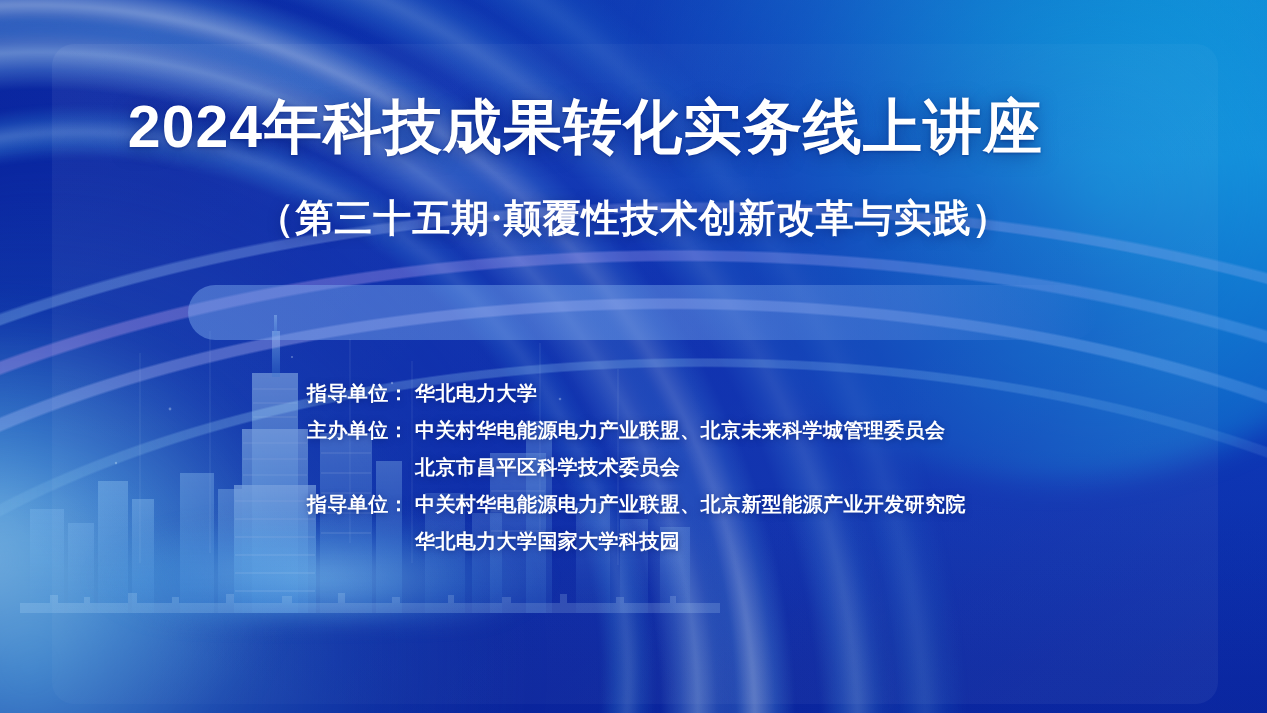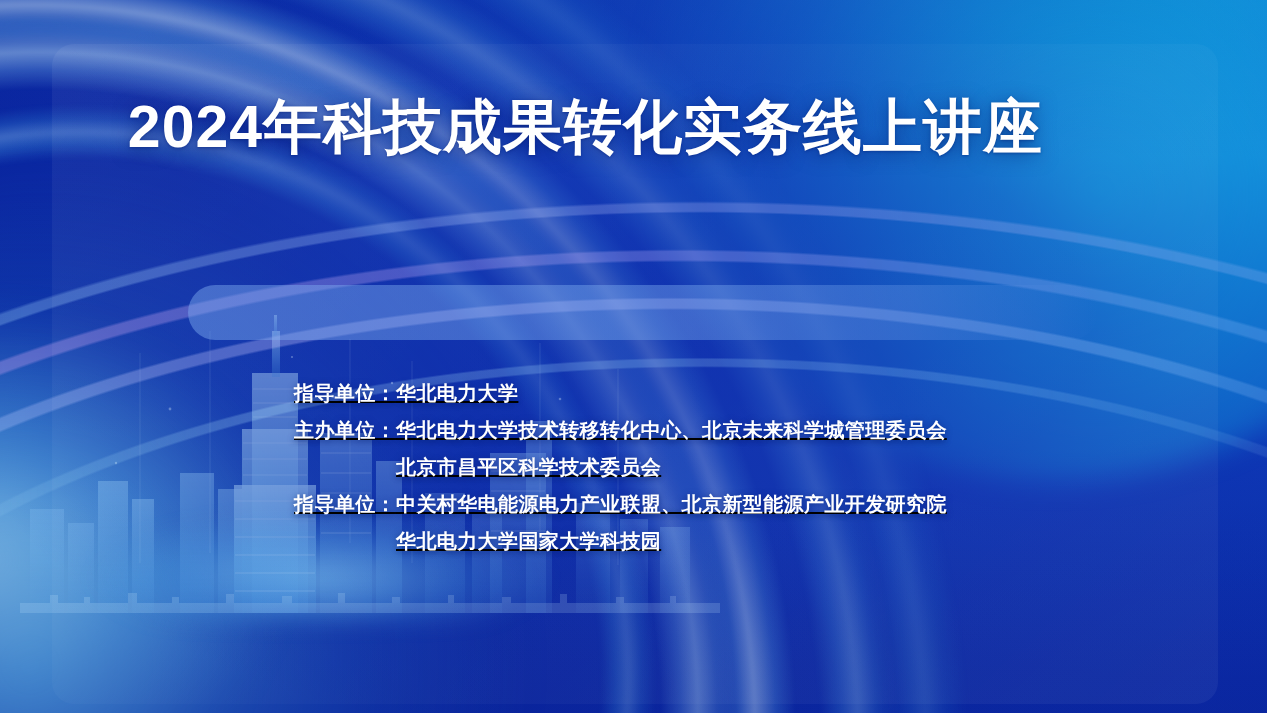--- a/index.html
+++ b/index.html
@@ -216,36 +216,37 @@
     position:absolute;left:188px;top:285px;width:910px;height:55px;
     display:flex;align-items:center;justify-content:center;
     font-size:33px;font-weight:bold;color:#ffffff;
     letter-spacing:.5px;
     white-space:nowrap;
     text-shadow:0 2px 8px rgba(4,26,110,.55);
   }
 
   
   .orgs{
-    position:absolute;left:0;top:380px;width:1026px;text-decoration:underline;
+    position:absolute;left:13px;top:380px;width:1026px;
   }
   .org-row{
     display:flex;
     align-items:baseline;
     height:37px;
   }
   .org-label{
     width:396px;
     text-align:right;
     font-size:20px;font-weight:bold;color:#ffffff;
     letter-spacing:.4px;
     white-space:nowrap;
     text-shadow:0 1px 6px rgba(4,26,110,.6);
   }
   .org-value{
+    margin-left:6px;
     font-size:20px;font-weight:bold;color:#ffffff;
     letter-spacing:.4px;
     white-space:nowrap;
     text-shadow:0 1px 6px rgba(4,26,110,.6);
   }
   .org-row.thin .org-label,
   .org-row.thin .org-value{
     font-weight:normal;
   }
   .org-row.gap{margin-top:12px;}
@@ -384,31 +385,32 @@
     <div class="ribbon rb1"></div>
     <div class="ribbon rb4"></div>
 
     <div class="panel-frame"></div>
   </div>
 
   <div class="content">
 
     <div class="title">2024年科技成果转化实务线上讲座</div>
 
+    <div class="subtitle">（第三十五期·颠覆性技术创新改革与实践）</div>
 
     <div class="time-pill"></div>
 
     <div class="orgs" id="orgs">
         <div class="org-row">
           <div class="org-label">指导单位：</div>
           <div class="org-value">华北电力大学</div>
         </div>
         <div class="org-row">
           <div class="org-label">主办单位：</div>
-          <div class="org-value">华北电力大学技术转移转化中心、北京未来科学城管理委员会</div>
+          <div class="org-value">中关村华电能源电力产业联盟、北京未来科学城管理委员会</div>
         </div>
         <div class="org-row">
           <div class="org-label"></div>
           <div class="org-value">北京市昌平区科学技术委员会</div>
         </div>
         <div class="org-row">
           <div class="org-label">指导单位：</div>
           <div class="org-value">中关村华电能源电力产业联盟、北京新型能源产业开发研究院</div>
         </div>
         <div class="org-row">

